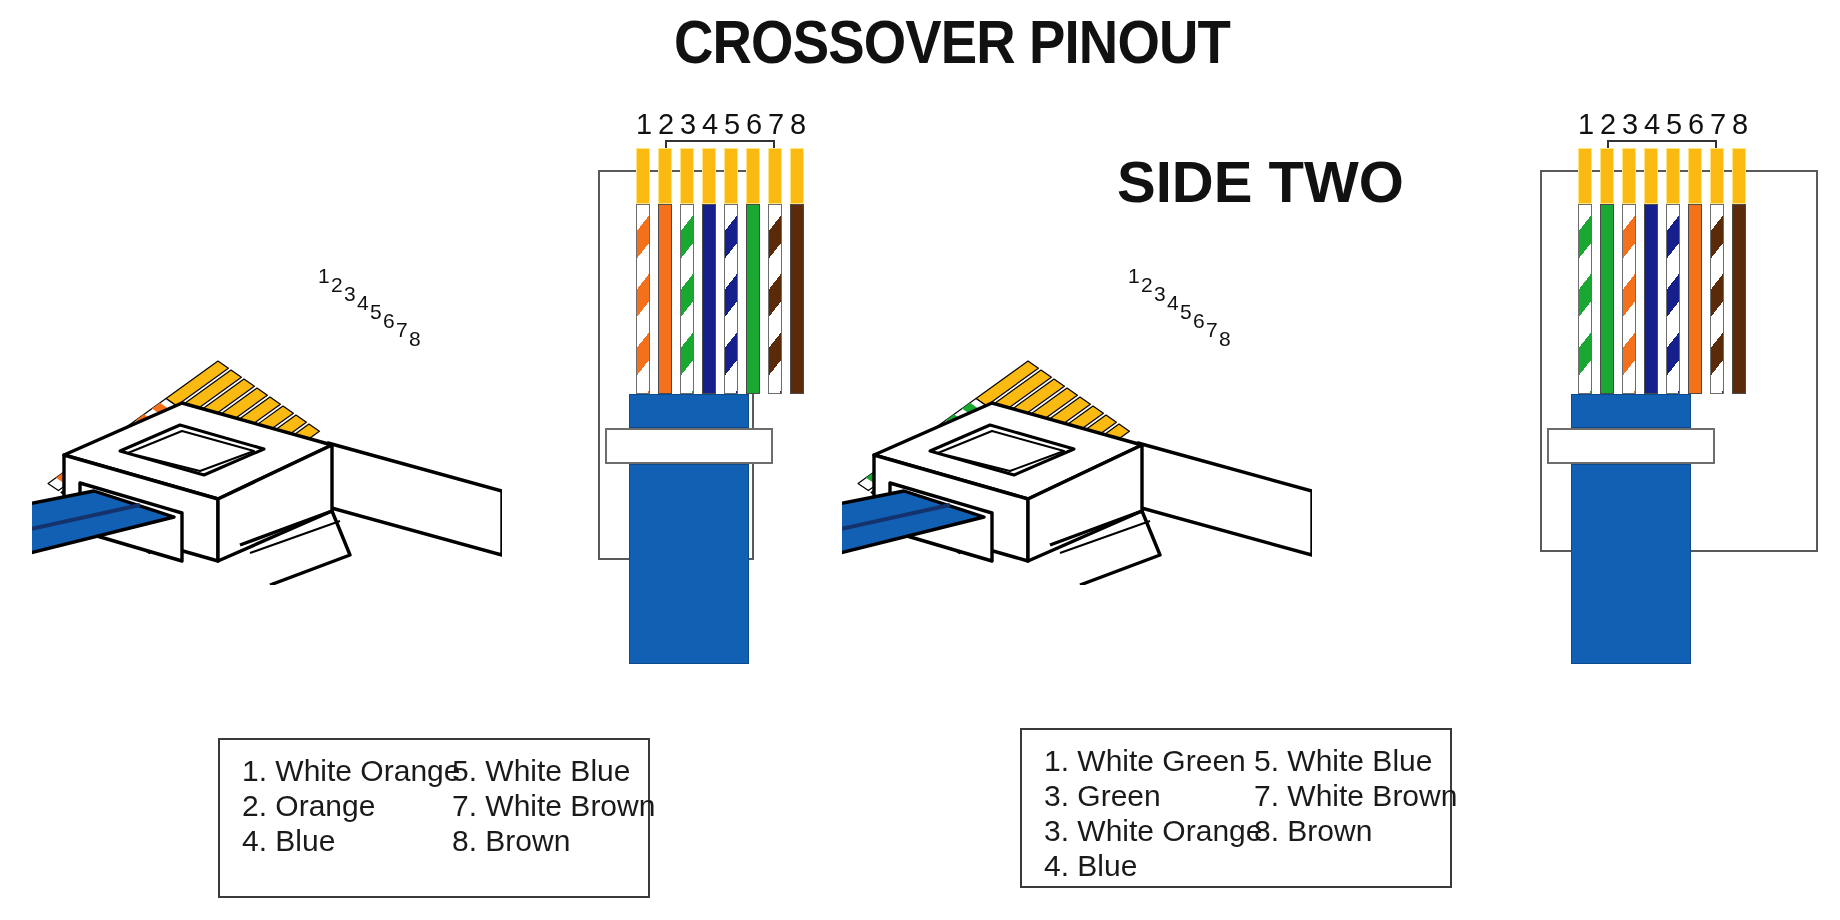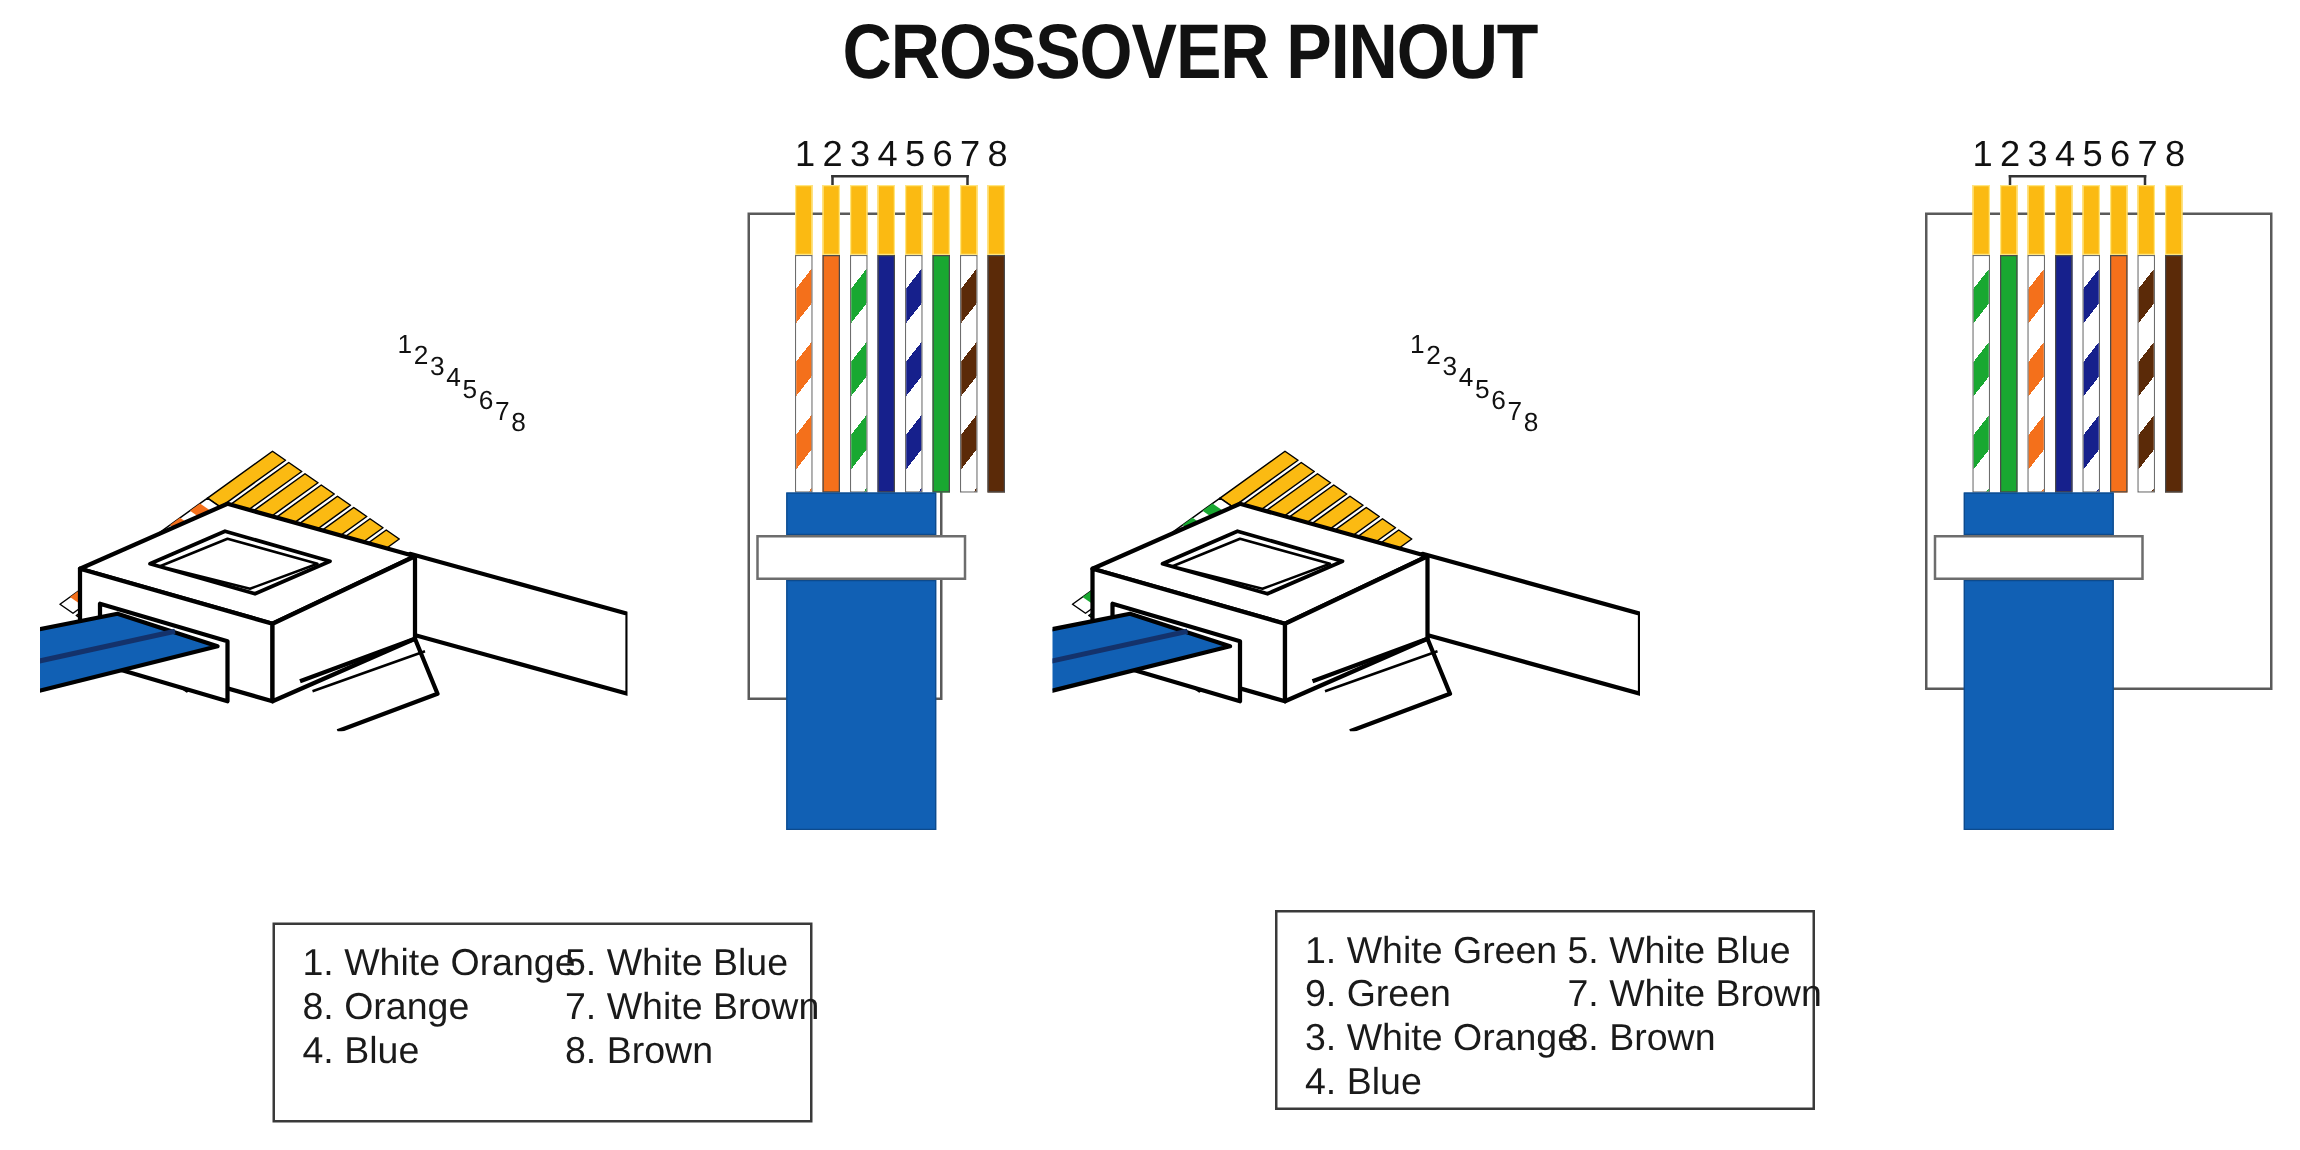--- a/index.html
+++ b/index.html
@@ -235,31 +235,32 @@
       </div>
       <div class="jacket-top" style="background: rgb(17, 96, 180); left: 597px; top: 394px; width: 120px; height: 34px;"></div>
       <div class="strain" style="left: 573px; top: 428px; width: 168px; height: 36px;"></div>
       <div class="jacket-body" style="background: rgb(17, 96, 180); left: 597px; top: 464px; width: 120px; height: 200px;"></div>
     </div>
 
   <div class="legend" id="legend-one" style="left:186px;top:738px;width:432px;height:160px;">
     <div class="legend-cols">
       <div class="legend-col left">
         <div class="legend-item">1. White Orange</div>
-        <div class="legend-item">8. Orange</div>
+        <div class="legend-item">2. Orange</div>
         <div class="legend-item">4. Blue</div>
       </div>
       <div class="legend-col right">
         <div class="legend-item">5. White Blue</div>
         <div class="legend-item">7. White Brown</div>
         <div class="legend-item">8. Brown</div>
       </div>
     </div>
   </div>
 
+  <div class="side-heading" id="side-two-heading">SIDE TWO</div>
 
   <div class="iso" id="iso-two" style="left:810px;top:255px;">
       <svg width="470" height="330" viewBox="0 0 470 330">
         <g>
           <clipPath id="isoclip1"></clipPath>
           <path d="M186,106 L134,143.44 L144.4,150.64 L196.4,113.2 Z" fill="#FBBA12" stroke="#000" stroke-width="1.2" stroke-linejoin="round"></path>
           <path d="M134,143.44 L16,228.39999999999998 L26.4,235.59999999999997 L144.4,150.64 Z" fill="#ffffff" stroke="#000" stroke-width="1.2" stroke-linejoin="round"></path>
           <path d="M128,147.76 L120,153.52 L130.4,160.72 L138.4,154.95999999999998 Z" fill="#19A831" stroke="none" stroke-width="3" stroke-linejoin="round"></path>
           <path d="M112,159.28 L104,165.04 L114.4,172.23999999999998 L122.4,166.48 Z" fill="#19A831" stroke="none" stroke-width="3" stroke-linejoin="round"></path>
           <path d="M96,170.8 L88,176.56 L98.4,183.76 L106.4,178 Z" fill="#19A831" stroke="none" stroke-width="3" stroke-linejoin="round"></path>
@@ -372,21 +373,21 @@
       </div>
       <div class="jacket-top" style="background: rgb(17, 96, 180); left: 1539px; top: 394px; width: 120px; height: 34px;"></div>
       <div class="strain" style="left: 1515px; top: 428px; width: 168px; height: 36px;"></div>
       <div class="jacket-body" style="background: rgb(17, 96, 180); left: 1539px; top: 464px; width: 120px; height: 200px;"></div>
     </div>
 
   <div class="legend" id="legend-two" style="left:988px;top:728px;width:432px;height:160px;">
     <div class="legend-cols">
       <div class="legend-col left">
         <div class="legend-item">1. White Green</div>
-        <div class="legend-item">9. Green</div>
+        <div class="legend-item">3. Green</div>
         <div class="legend-item">3. White Orange</div>
         <div class="legend-item">4. Blue</div>
       </div>
       <div class="legend-col right">
         <div class="legend-item">5. White Blue</div>
         <div class="legend-item">7. White Brown</div>
         <div class="legend-item">8. Brown</div>
       </div>
     </div>
   </div>

